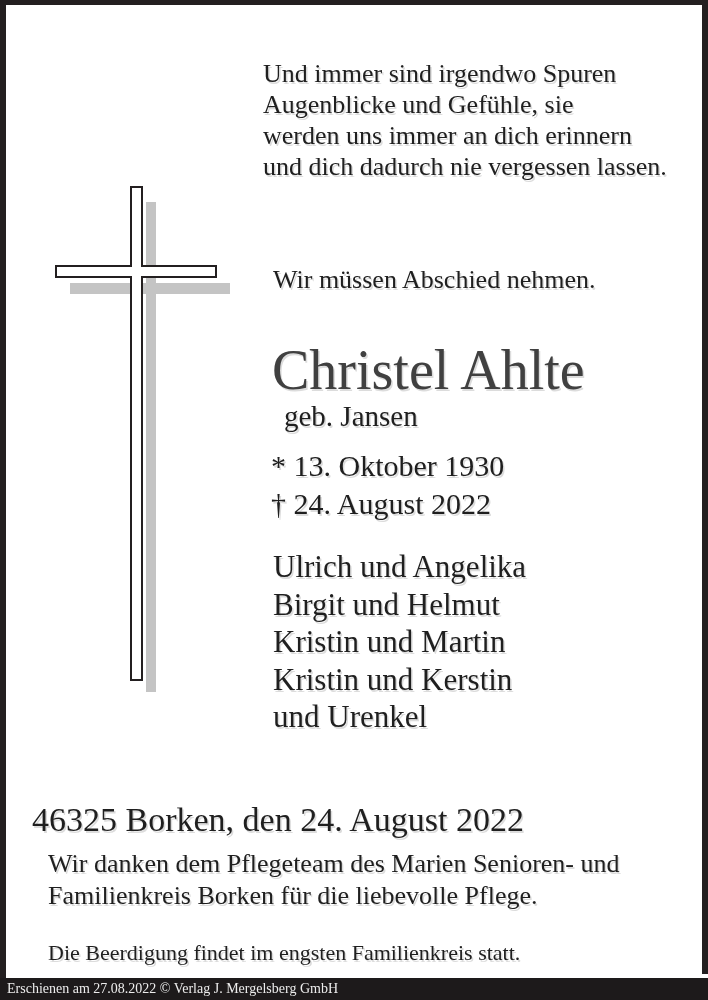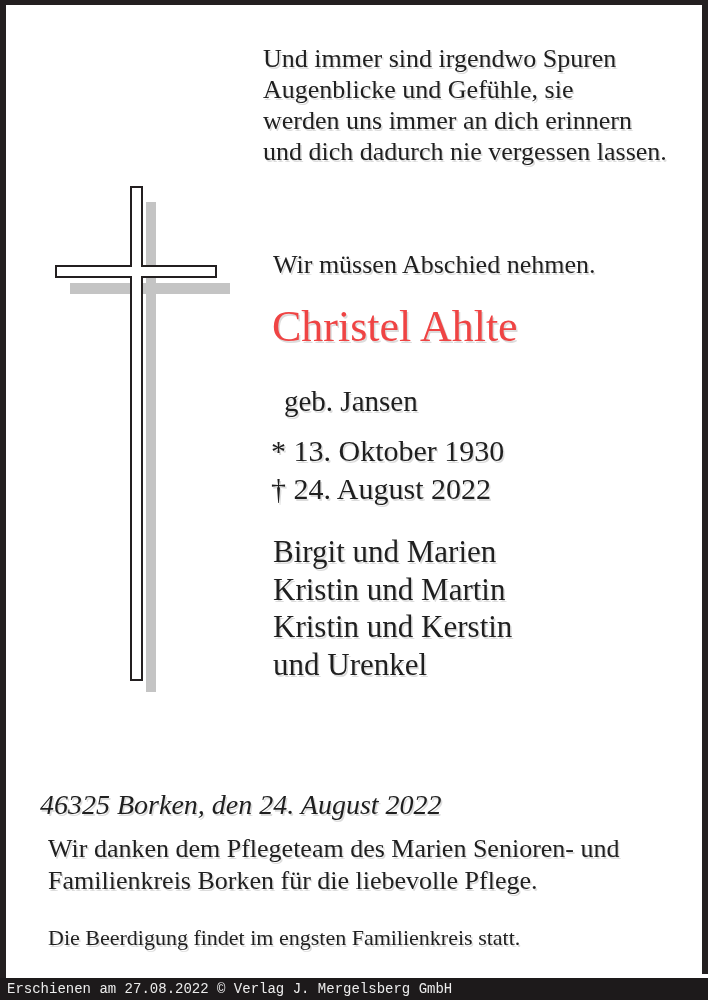--- a/index.html
+++ b/index.html
@@ -12,66 +12,66 @@
     overflow: hidden;
     font-family: "Liberation Serif", "DejaVu Serif", serif;
     color: #1f1f1f;
   }
   .frame-top    { position: absolute; left: 0; top: 0; width: 708px; height: 5px;  background: #231f20; }
   .frame-left   { position: absolute; left: 0; top: 0; width: 6px;  height: 980px; background: #231f20; }
   .frame-right  { position: absolute; right: 0; top: 0; width: 6px; height: 974px; background: #231f20; }
 
   .cross-wrap { position: absolute; left: 50px; top: 180px; width: 240px; height: 520px; }
 
-  .serif-text { text-shadow: 1.5px 1.5px 0 rgba(178,178,178,0.45); }
+  .serif-text { text-shadow: 1.5px 1.5px 0 rgba(178,178,178,0.45); margin-top: 15px; }
 
   .poem {
     position: absolute; left: 263px; top: 43px;
     font-size: 26px; line-height: 31px; white-space: nowrap;
   }
   .farewell {
     position: absolute; left: 273px; top: 249px;
     font-size: 26px; line-height: 31px; white-space: nowrap;
   }
   .deceased-name {
-    position: absolute; left: 272px; top: 296px;
-    font-size: 44px; line-height: 62px; font-weight: normal; white-space: nowrap;
-    color: #ef4444;
+    position: absolute; left: 272px; top: 324px;
+    font-size: 56px; line-height: 62px; font-weight: normal; white-space: nowrap;
+    color: #404040;
   }
   .maiden {
     position: absolute; left: 284px; top: 384px;
     font-size: 29px; line-height: 34px; white-space: nowrap;
   }
   .dates {
     position: absolute; left: 271px; top: 432px;
     font-size: 30px; line-height: 37.5px; white-space: nowrap;
   }
   .mourners {
     position: absolute; left: 273px; top: 533px;
     font-size: 31px; line-height: 37.5px; white-space: nowrap;
   }
   .place-date {
-    position: absolute; left: 40px; top: 789px;
-    font-size: 28px; line-height: 32px; white-space: nowrap; font-style: italic;
+    position: absolute; left: 32px; top: 789px;
+    font-size: 34px; line-height: 32px; white-space: nowrap;
   }
   .thanks {
     position: absolute; left: 48px; top: 833px;
     font-size: 26px; line-height: 32px; white-space: nowrap;
   }
   .funeral {
     position: absolute; left: 48px; top: 922px;
     font-size: 22px; line-height: 32px; white-space: nowrap;
   }
   .footer-bar {
     position: absolute; left: 0; bottom: 0; width: 708px; height: 22px;
     background: #1d1a1b;
     display: flex; align-items: center;
   }
   .footer-text {
-    font-family: Liberation Mono, monospace;
+    font-family: Liberation Serif, serif;
     font-size: 14px; color: #ececec; padding-left: 7px; white-space: nowrap;
   }
 </style>
 </head>
 <body>
 
 <div class="page">
 
   <div class="frame-top"></div>
   <div class="frame-left"></div>
@@ -97,21 +97,22 @@
   <h1 class="deceased-name serif-text">Christel Ahlte</h1>
 
   <div class="maiden serif-text">geb. Jansen</div>
 
   <div class="dates serif-text">
     <div>* 13. Oktober 1930</div>
     <div>† 24. August 2022</div>
   </div>
 
   <div class="mourners serif-text">
-    <div>Birgit und Marien</div>
+    <div>Ulrich und Angelika</div>
+    <div>Birgit und Helmut</div>
     <div>Kristin und Martin</div>
     <div>Kristin und Kerstin</div>
     <div>und Urenkel</div>
   </div>
 
   <div class="place-date serif-text">46325 Borken, den 24. August 2022</div>
 
   <div class="thanks serif-text">
     <div>Wir danken dem Pflegeteam des Marien Senioren- und</div>
     <div>Familienkreis Borken für die liebevolle Pflege.</div>

